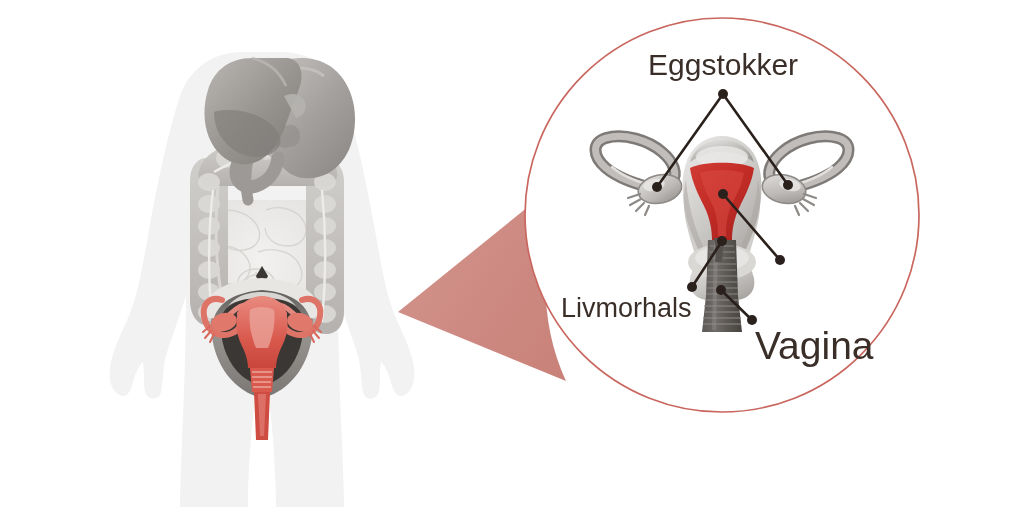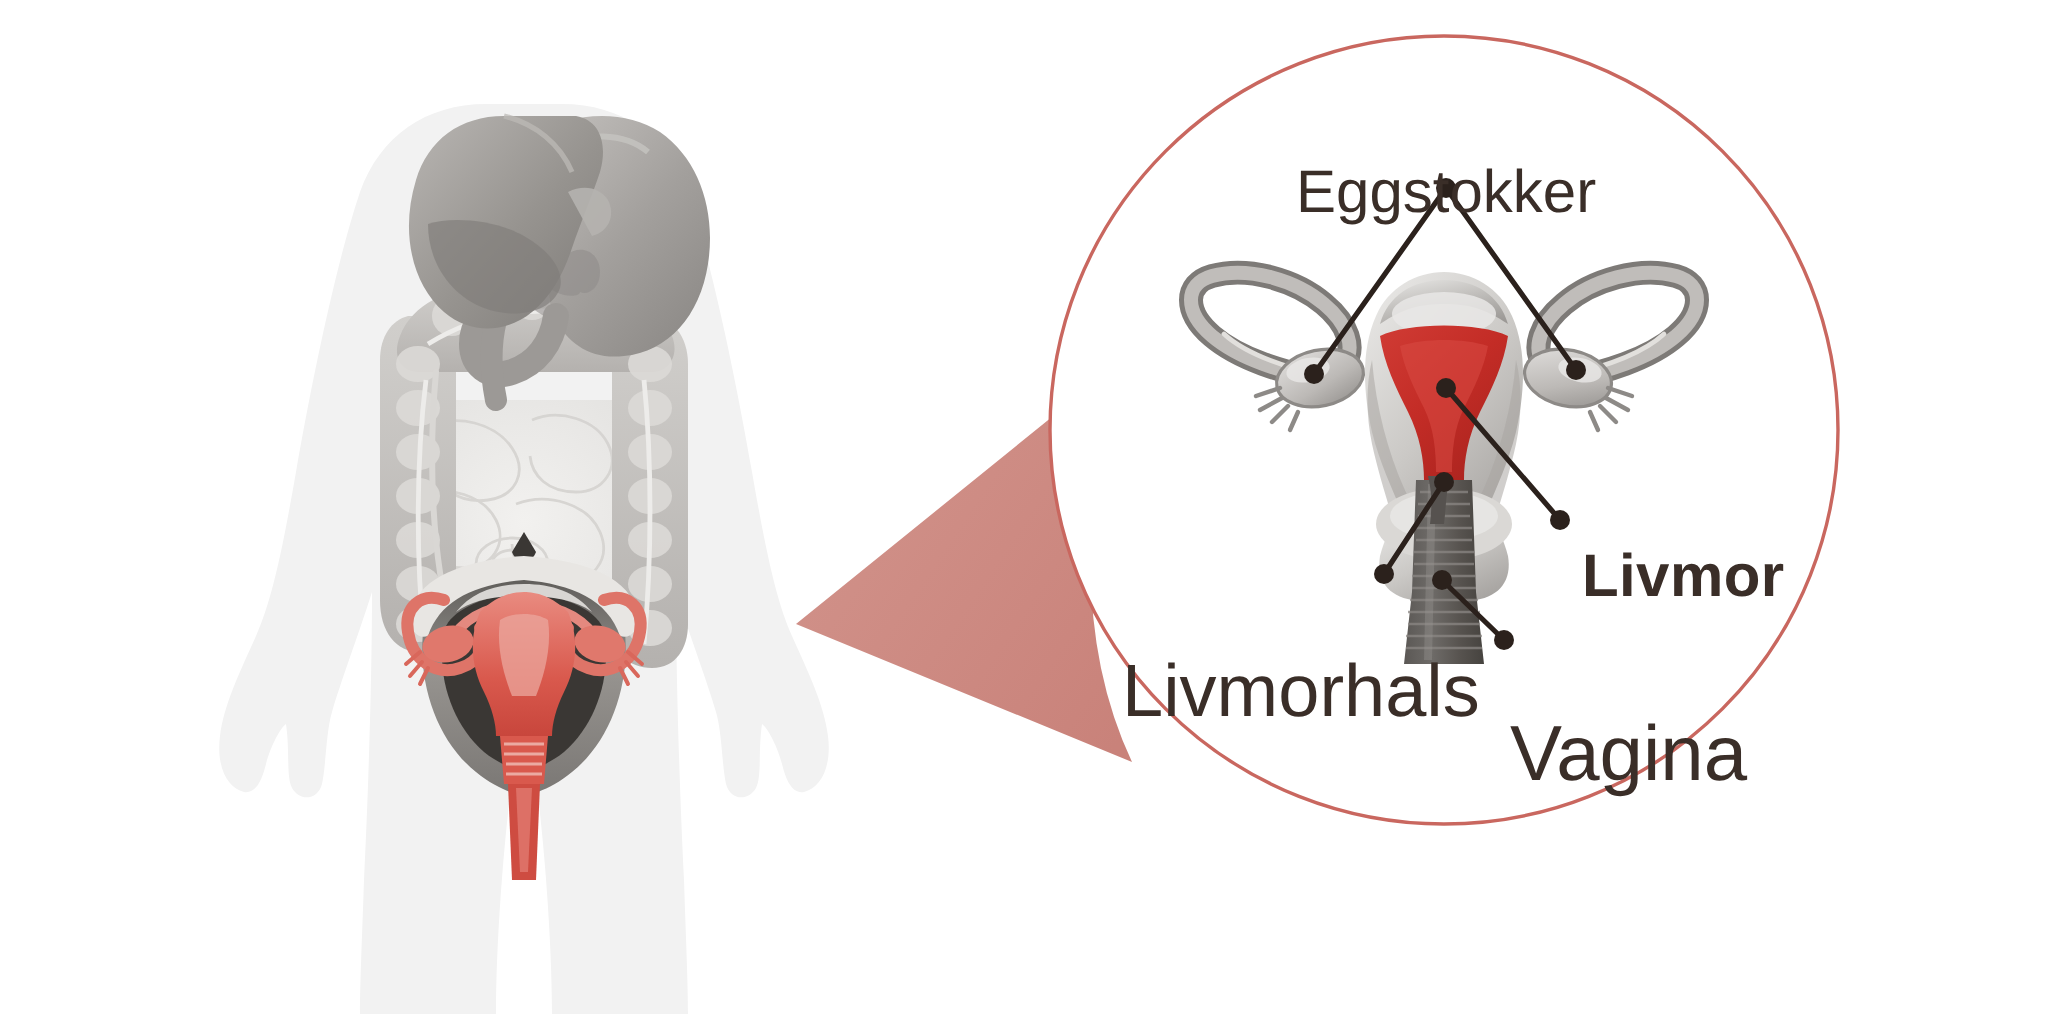--- a/index.html
+++ b/index.html
@@ -26,39 +26,38 @@
     width: 1024px;
     height: 507px;
   }
   .lbl {
     position: absolute;
     color: #3A2E28;
     font-family: "Liberation Sans", sans-serif;
     white-space: nowrap;
     line-height: 1;
     user-select: none;
-    margin-top: 32px;
   }
   .lbl-eggstokker {
     left: 648px;
     top: 50px;
     font-size: 30px;
     font-weight: 400;
   }
   .lbl-livmor {
     left: 791px;
     top: 242px;
     font-size: 30px;
     font-weight: 700;
     letter-spacing: 0.2px;
   }
   .lbl-livmorhals {
     left: 561px;
     top: 295px;
-    font-size: 37px;
+    font-size: 27px;
     font-weight: 400;
   }
   .lbl-vagina {
     left: 755px;
     top: 326px;
     font-size: 39px;
     font-weight: 400;
   }
 </style>
 </head>
@@ -464,19 +463,18 @@
       <circle cx="780" cy="260" r="5"></circle>
       <circle cx="722" cy="241" r="5"></circle>
       <circle cx="692" cy="287" r="5"></circle>
       <circle cx="721" cy="290" r="5"></circle>
       <circle cx="752" cy="320" r="5"></circle>
     </g>
   </svg>
 
   <div class="lbl lbl-eggstokker">Eggstokker</div>
 
-  <div class="lbl lbl-livmor">Livmor</div>
 
   <div class="lbl lbl-livmorhals">Livmorhals</div>
 
   <div class="lbl lbl-vagina">Vagina</div>
 
 </div>
 
 </body></html>

